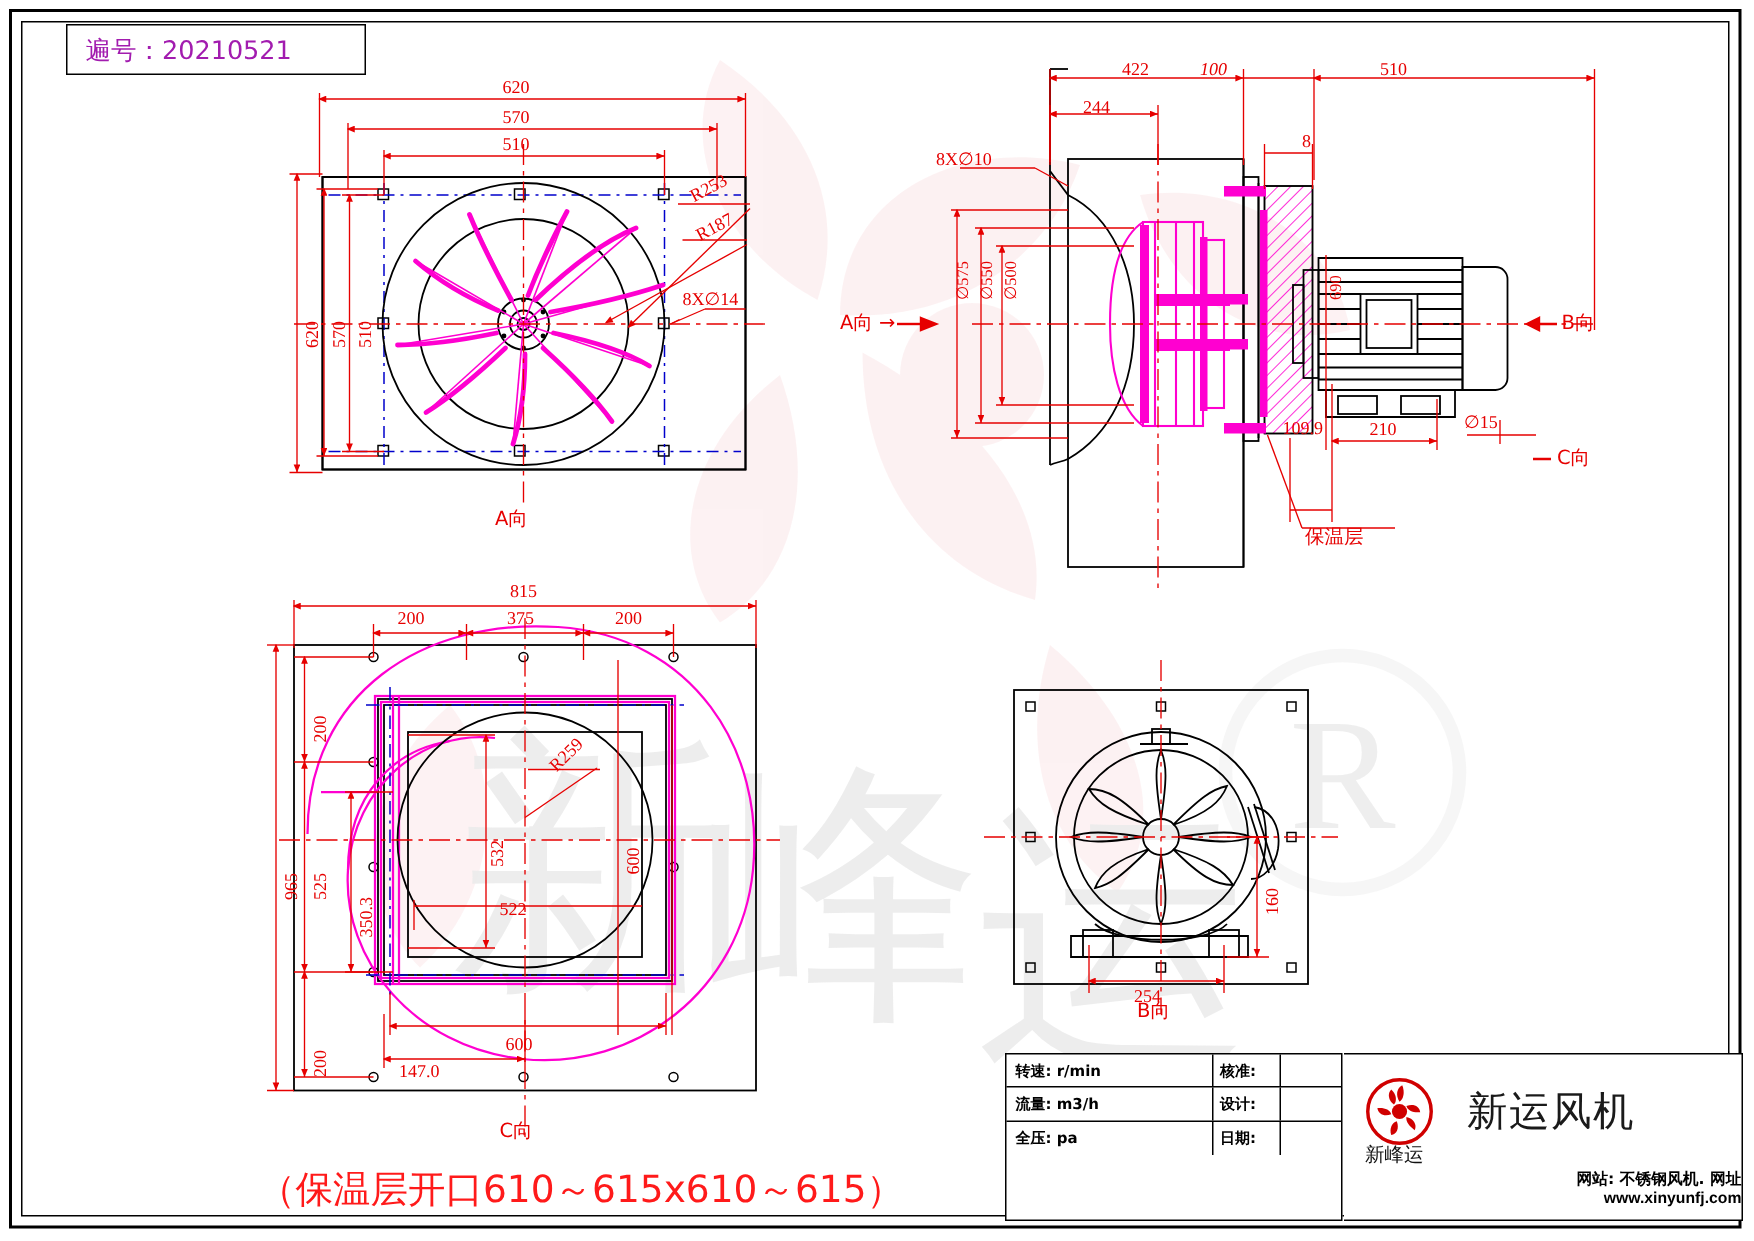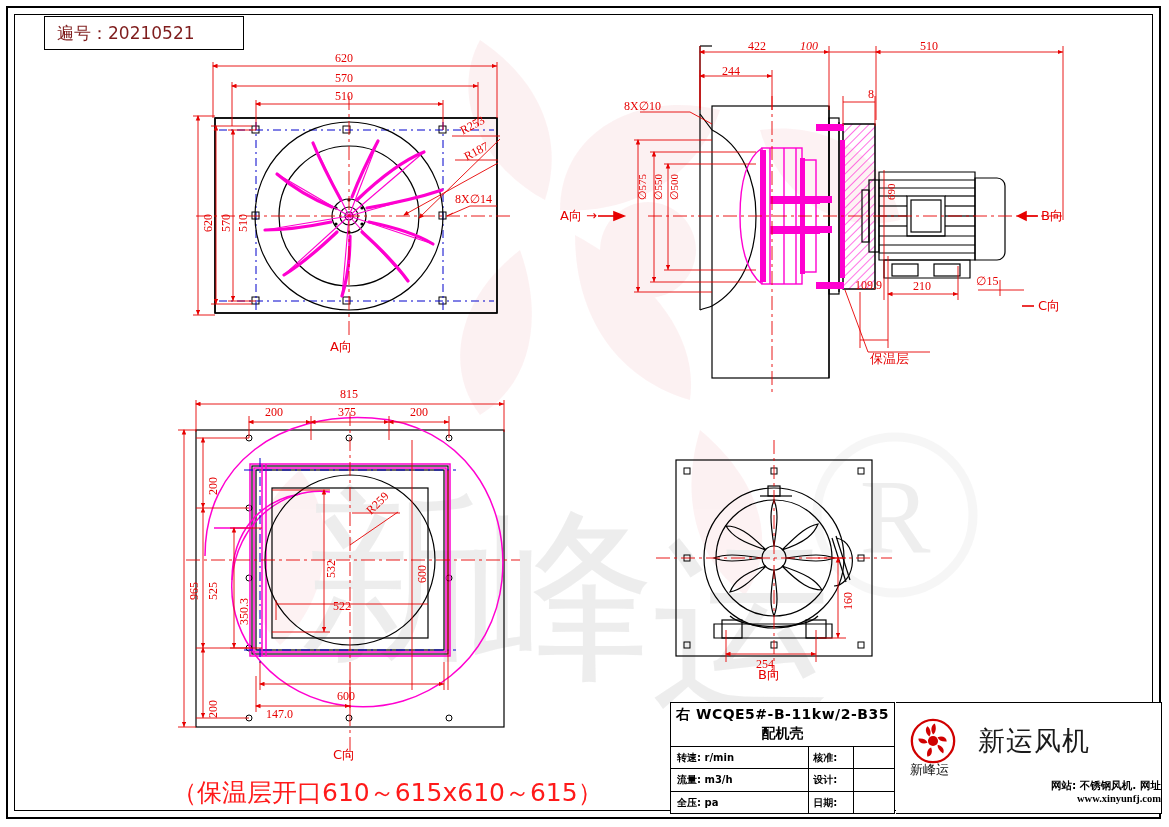--- a/index.html
+++ b/index.html
@@ -17,21 +17,21 @@
   .txt{position:absolute;white-space:nowrap;line-height:1;}
   .dim{color:#e60000;font-size:12px;font-family:"Liberation Serif",serif;}
   .dim-s{color:#e60000;font-size:11px;font-family:"Liberation Serif",serif;}
   .vert{transform-origin:0 0;}
   .cn{color:#e60000;font-family:"DejaVu Sans","Liberation Sans",sans-serif;}
 
   
   .codebox{position:absolute;left:44px;top:16px;width:200px;height:34px;
            border:1.5px solid #000;box-sizing:border-box;background:#fff;
            display:flex;align-items:center;padding-left:12px;}
-  .codebox span{font-size:17px;color:#7f1d1d;font-family:"DejaVu Sans","Liberation Sans",sans-serif;}
+  .codebox span{font-size:17px;color:#a21caf;font-family:"DejaVu Sans","Liberation Sans",sans-serif;}
 
   
   .tb{position:absolute;left:670px;top:702px;width:225px;height:112px;border:1.5px solid #000;
       box-sizing:border-box;background:#fff;}
   .tb-r1{height:44px;border-bottom:1.5px solid #000;box-sizing:border-box;
          display:flex;flex-direction:column;align-items:center;justify-content:center;}
   .tb-r1 .l1{font-size:14px;font-weight:bold;letter-spacing:.5px;
              font-family:"DejaVu Sans","Liberation Sans",sans-serif;}
   .tb-r1 .l2{font-size:14px;font-weight:bold;margin-top:1px;
              font-family:"DejaVu Sans","Liberation Sans",sans-serif;}
@@ -51,21 +51,21 @@
   .logo-main{display:flex;align-items:center;height:76px;padding-left:14px;}
   .logo-mark{width:46px;height:46px;position:relative;flex:none;}
   .logo-sub{position:absolute;left:14px;top:58px;font-size:13px;color:#111;
             font-family:"DejaVu Sans","Liberation Sans",sans-serif;}
   .logo-name{font-size:27px;color:#1a1a1a;margin-left:22px;letter-spacing:1px;
              font-family:"DejaVu Sans","Liberation Sans",sans-serif;}
   .logo-web{position:absolute;left:0;top:76px;width:100%;text-align:right;}
   .logo-web div:first-child{font-size:10.5px;font-weight:bold;color:#000;
         font-family:"DejaVu Sans","Liberation Sans",sans-serif;}
   .logo-web div:last-child{font-size:10.5px;font-weight:bold;color:#000;
-        font-family:Liberation Serif, serif;}
+        font-family:Liberation Sans, sans-serif;}
 
   .bignote{position:absolute;left:172px;top:776px;font-size:25px;color:#ff1a1a;
            font-family:"DejaVu Sans","Liberation Sans",sans-serif;white-space:nowrap;}
 </style>
 </head>
 <body>
 
 <div id="sheet">
 
   <svg class="layer" viewBox="0 0 1169 827">
@@ -541,24 +541,20 @@
   <div class="txt dim" style="left:364px;top:508px;transform:rotate(-45deg);transform-origin:0 0;">R259</div>
   <div class="txt cn" style="left:333px;top:748px;font-size:13px;">C向</div>
 
   <div class="txt dim vert" style="left:842px;top:610px;transform:rotate(-90deg);">160</div>
   <div class="txt dim" style="left:756px;top:658px;">254</div>
   <div class="txt cn" style="left:758px;top:668px;font-size:13px;">B向</div>
 
   <div class="bignote">（保温层开口610～615x610～615）</div>
 
   <div class="tb">
-    <div class="tb-r1">
-      <div class="l1">右  WCQE5#-B-11kw/2-B35</div>
-      <div class="l2">配机壳</div>
-    </div>
     <div class="tb-row">
       <div class="tb-c1">转速: r/min</div>
       <div class="tb-c2">核准:</div>
       <div class="tb-c3"></div>
     </div>
     <div class="tb-row">
       <div class="tb-c1">流量: m3/h</div>
       <div class="tb-c2">设计:</div>
       <div class="tb-c3"></div>
     </div>

